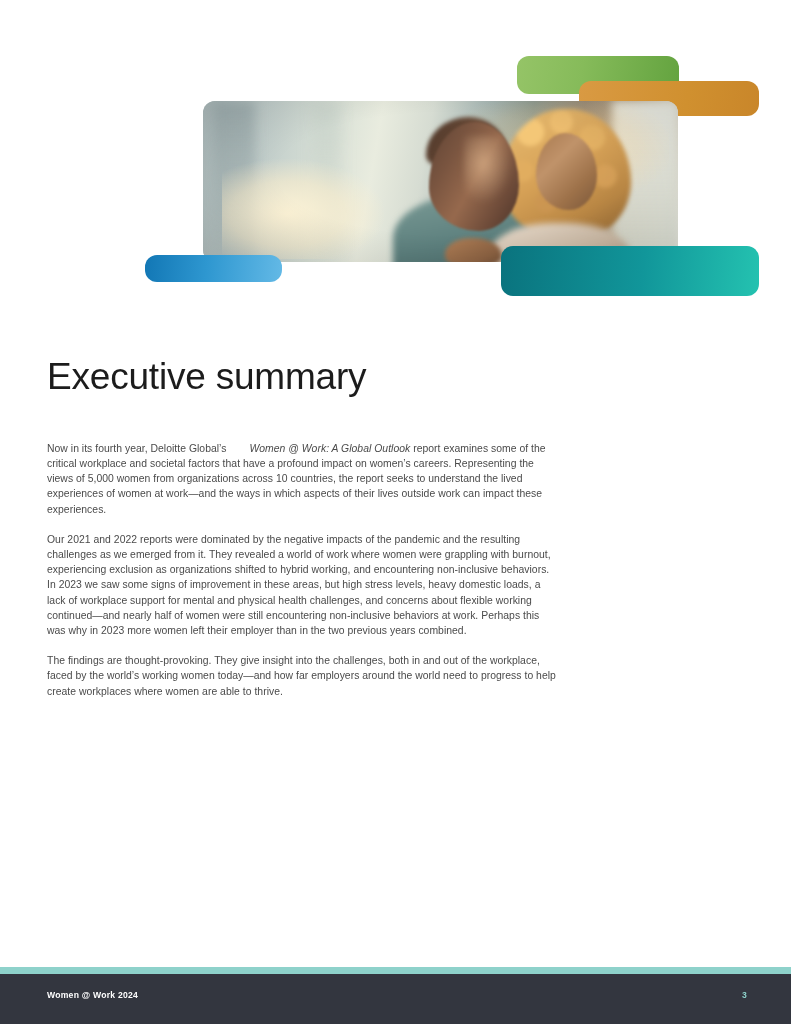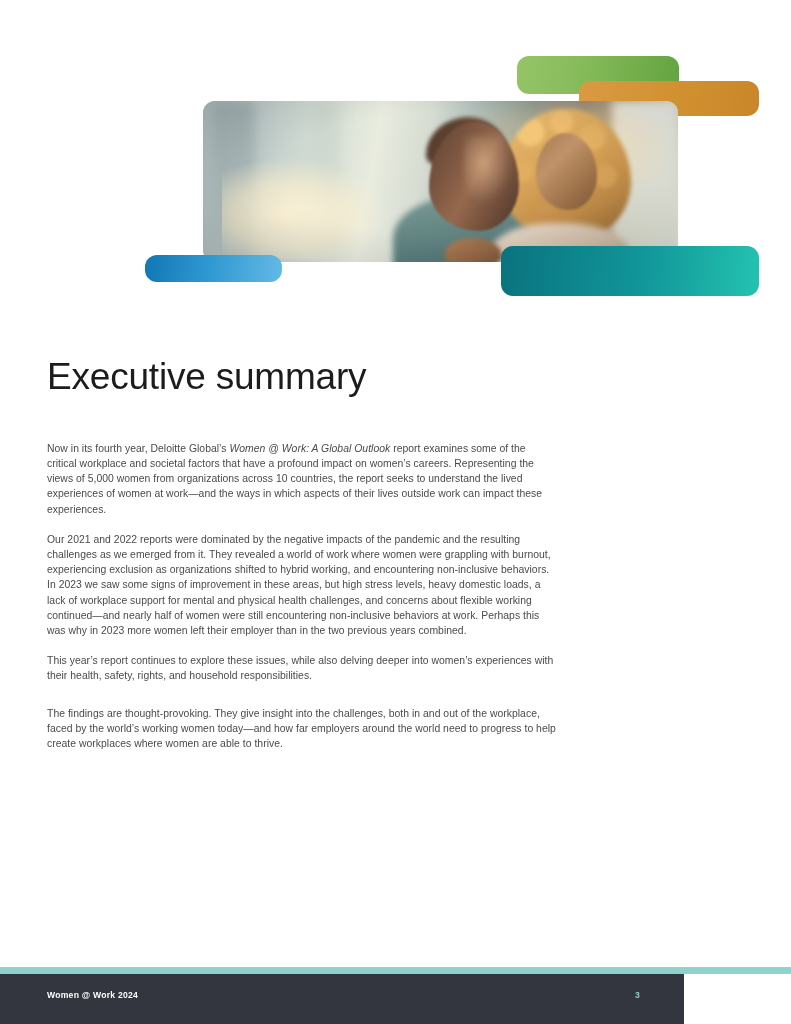--- a/index.html
+++ b/index.html
@@ -230,36 +230,36 @@
   .para {
     font-size: 10.4px;
     line-height: 15.2px;
     color: #4a4a4a;
     margin: 0 0 15px 0;
     letter-spacing: 0.03px;
   }
   .para:last-child { margin-bottom: 4px; }
   .para.gap-lg { margin-bottom: 22px; }
 
-  .em { font-style: italic; }
+  .em { font-style: italic; margin-left: 20px; }
 
   
   .footer-strip {
     position: absolute;
     left: 0;
     bottom: 50px;
     width: 791px;
     height: 7px;
     background: #8ed2cb;
   }
   .footer-bar {
     position: absolute;
     left: 0;
     bottom: 0;
-    width: 684px;
+    width: 791px;
     height: 50px;
     background: #33363f;
   }
   .footer-title {
     position: absolute;
     left: 47px;
     top: 16px;
     font-size: 8.6px;
     font-weight: bold;
     color: #ffffff;
@@ -307,21 +307,20 @@
 
     <div class="block block-blue"></div>
     <div class="block block-teal"></div>
   </div>
 
   <div class="content">
     <h1 class="page-title">Executive summary</h1>
     <div class="body-copy">
         <p class="para"><span>Now in its fourth year, Deloitte Global’s </span><span class="em">Women @ Work: A Global Outlook</span><span> report examines some of the critical workplace and societal factors that have a profound impact on women’s careers. Representing the views of 5,000 women from organizations across 10 countries, the report seeks to understand the lived experiences of women at work—and the ways in which aspects of their lives outside work can impact these experiences.</span></p>
         <p class="para"><span>Our 2021 and 2022 reports were dominated by the negative impacts of the pandemic and the resulting challenges as we emerged from it. They revealed a world of work where women were grappling with burnout, experiencing exclusion as organizations shifted to hybrid working, and encountering non-inclusive behaviors. In 2023 we saw some signs of improvement in these areas, but high stress levels, heavy domestic loads, a lack of workplace support for mental and physical health challenges, and concerns about flexible working continued—and nearly half of women were still encountering non-inclusive behaviors at work. Perhaps this was why in 2023 more women left their employer than in the two previous years combined.</span></p>
-        <p class="para gap-lg"><span>This year’s report continues to explore these issues, while also delving deeper into women’s experiences with their health, safety, rights, and household responsibilities.</span></p>
         <p class="para"><span>The findings are thought-provoking. They give insight into the challenges, both in and out of the workplace, faced by the world’s working women today—and how far employers around the world need to progress to help create workplaces where women are able to thrive.</span></p>
       </div>
   </div>
 
   <div class="footer-strip"></div>
   <div class="footer-bar">
     <div class="footer-title">Women @ Work 2024</div>
     <div class="footer-page">3</div>
   </div>
 

